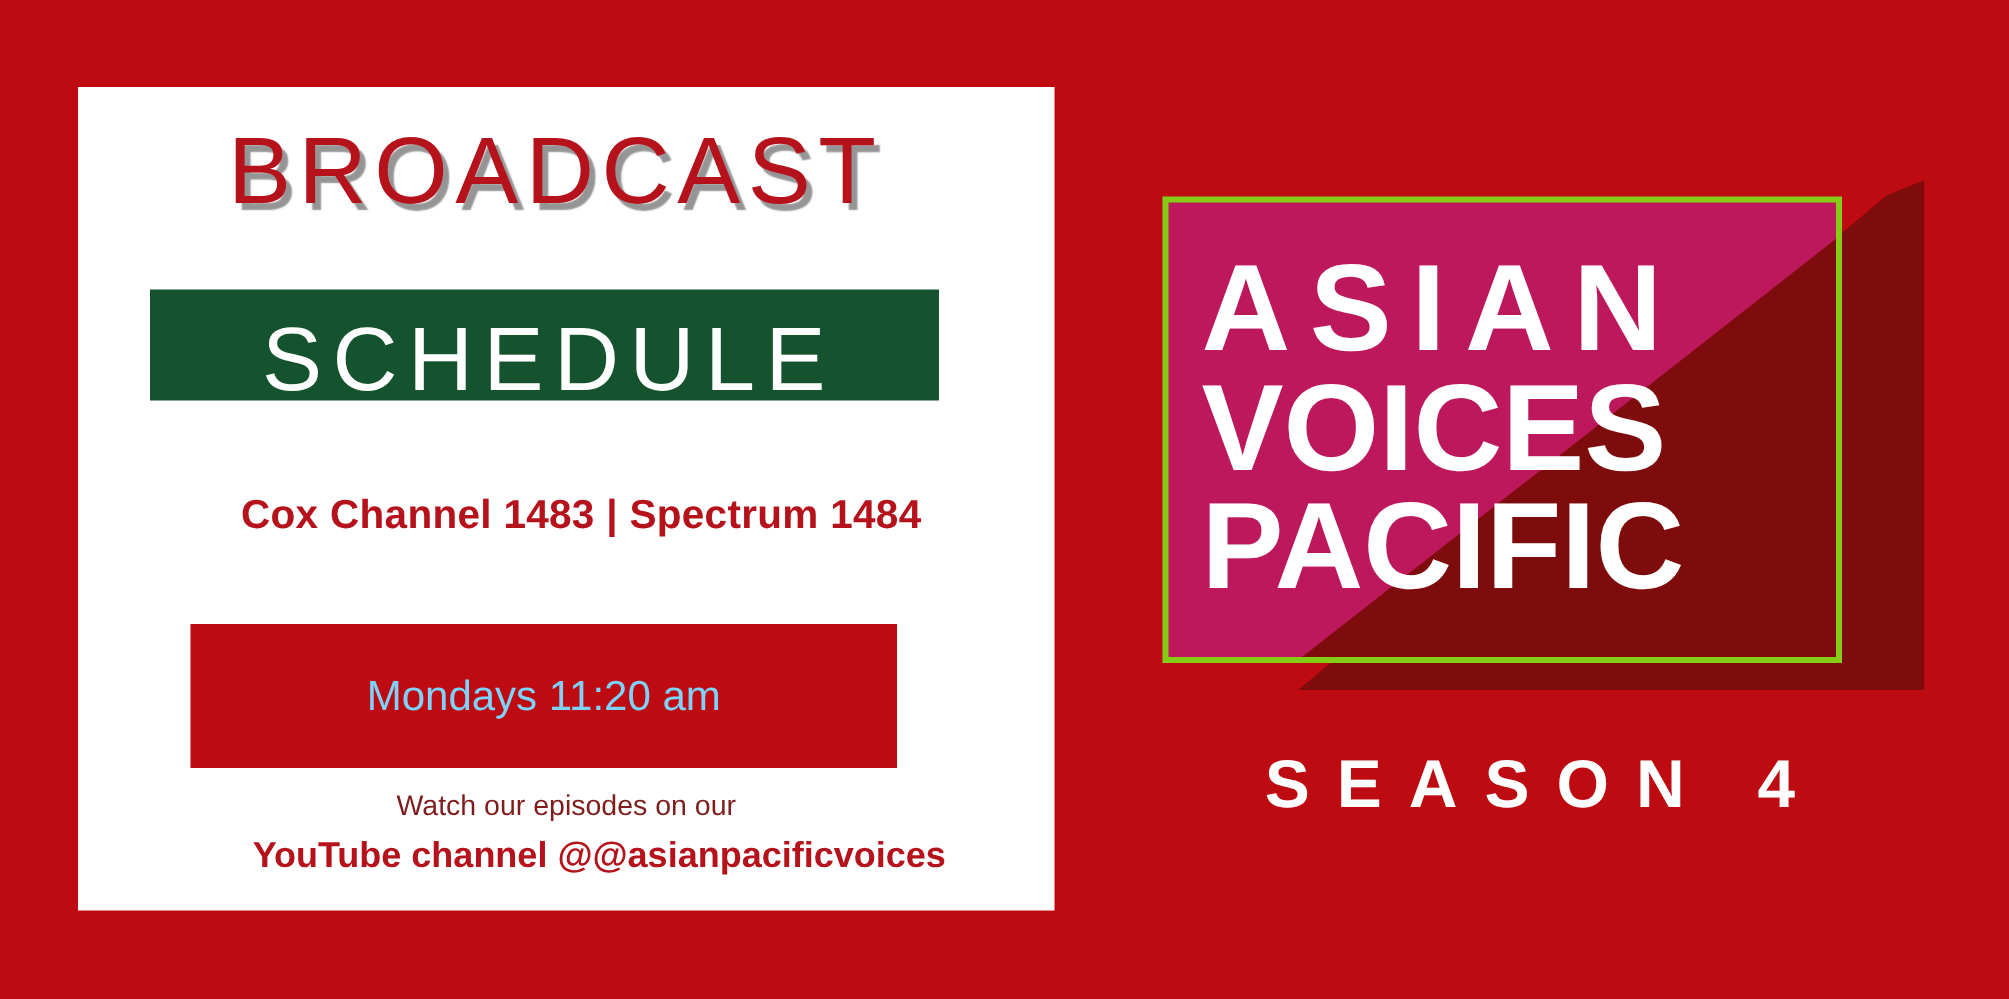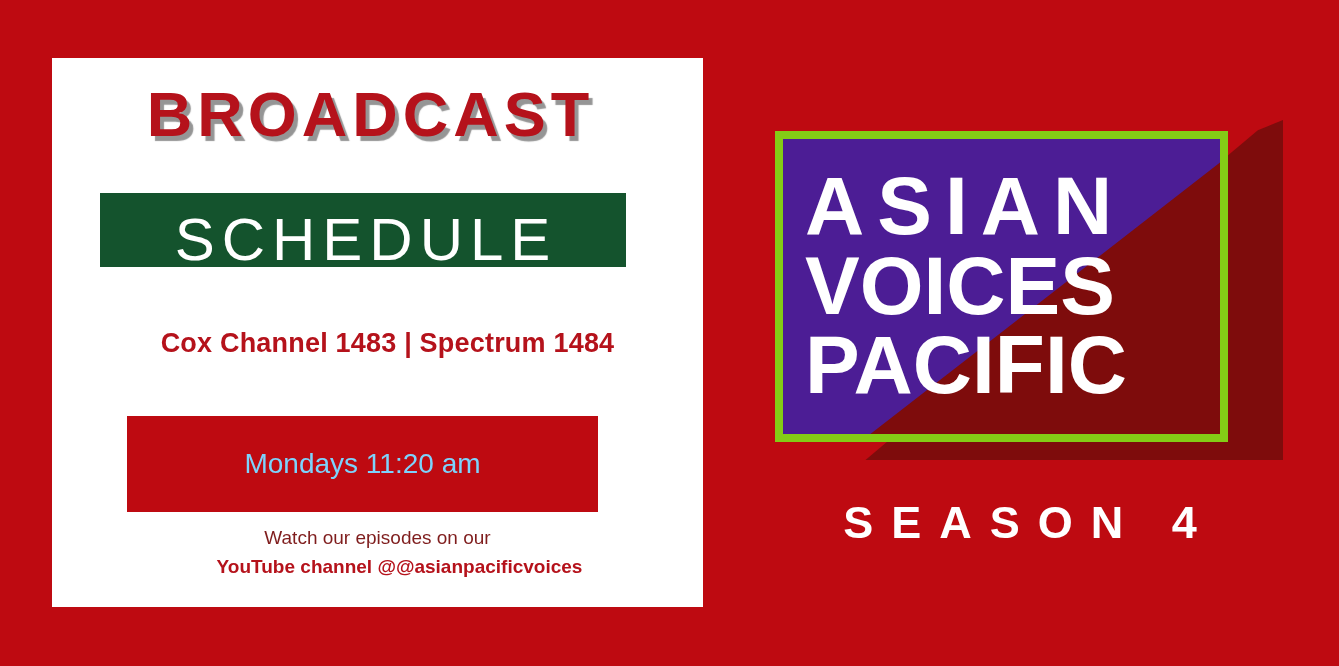--- a/index.html
+++ b/index.html
@@ -27,21 +27,21 @@
     background:#FFFFFF;
   }
 
   .broadcast-title {
     position:absolute;
     left:0;
     top:25px;
     width:637px;
     text-align:center;
     font-size:63px;
-    font-weight:bold;
+    font-weight:normal;
     letter-spacing:5px;
     color:#B5121B;
     text-shadow:4px 5px 1px rgba(130,130,130,0.85);
     line-height:1;
     white-space:nowrap;
   }
 
   .schedule-band {
     position:absolute;
     left:48px;
@@ -114,21 +114,21 @@
 
   .watch-line-1 {
     font-size:19px;
     font-weight:400;
     color:#7f1d1d;
     line-height:1.5;
     white-space:nowrap;
   }
 
   .watch-line-2 {
-    font-size:19px;
+    font-size:24px;
     font-weight:bold;
     color:#B5121B;
     line-height:1.5;
     white-space:nowrap;
     padding-left:44px;
   }
 
   
   .logo-area {
     position:absolute;
@@ -148,22 +148,22 @@
     background:#7E0C0C;
     clip-path:polygon(100% 0%, 100% 100%, 17% 100%, 95% 3%);
   }
 
   .logo-frame {
     position:absolute;
     left:15px;
     top:21px;
     width:453px;
     height:311px;
-    background:#4c1d95;
-    border:8px solid #84cc16;
+    background:#be185d;
+    border:4px solid #84cc16;
     overflow:hidden;
   }
 
   
   .logo-frame::after {
     content:"";
     position:absolute;
     left:0; top:0; right:0; bottom:0;
     background:#7E0C0C;
     clip-path:polygon(100% 0%, 100% 100%, 20% 100%, 100% 8%);

